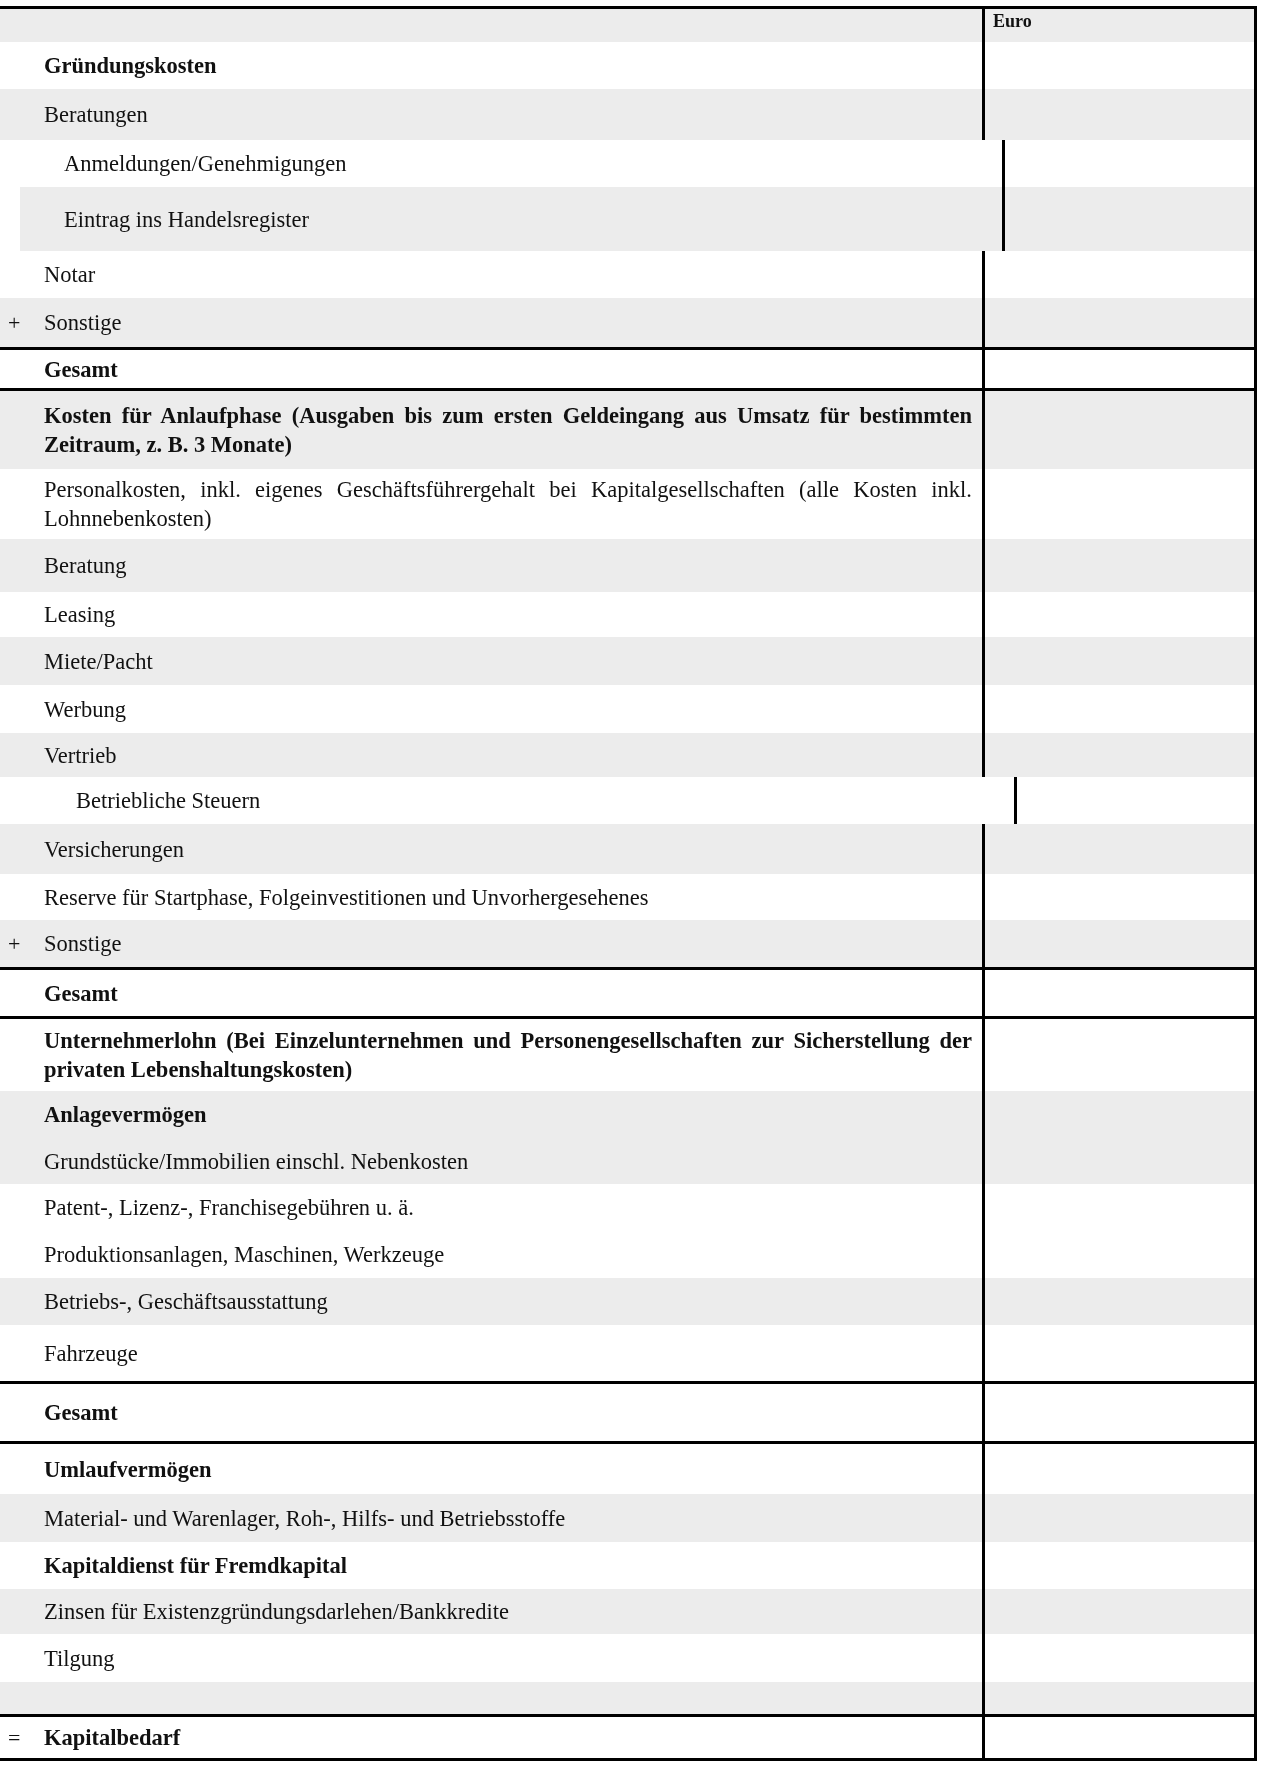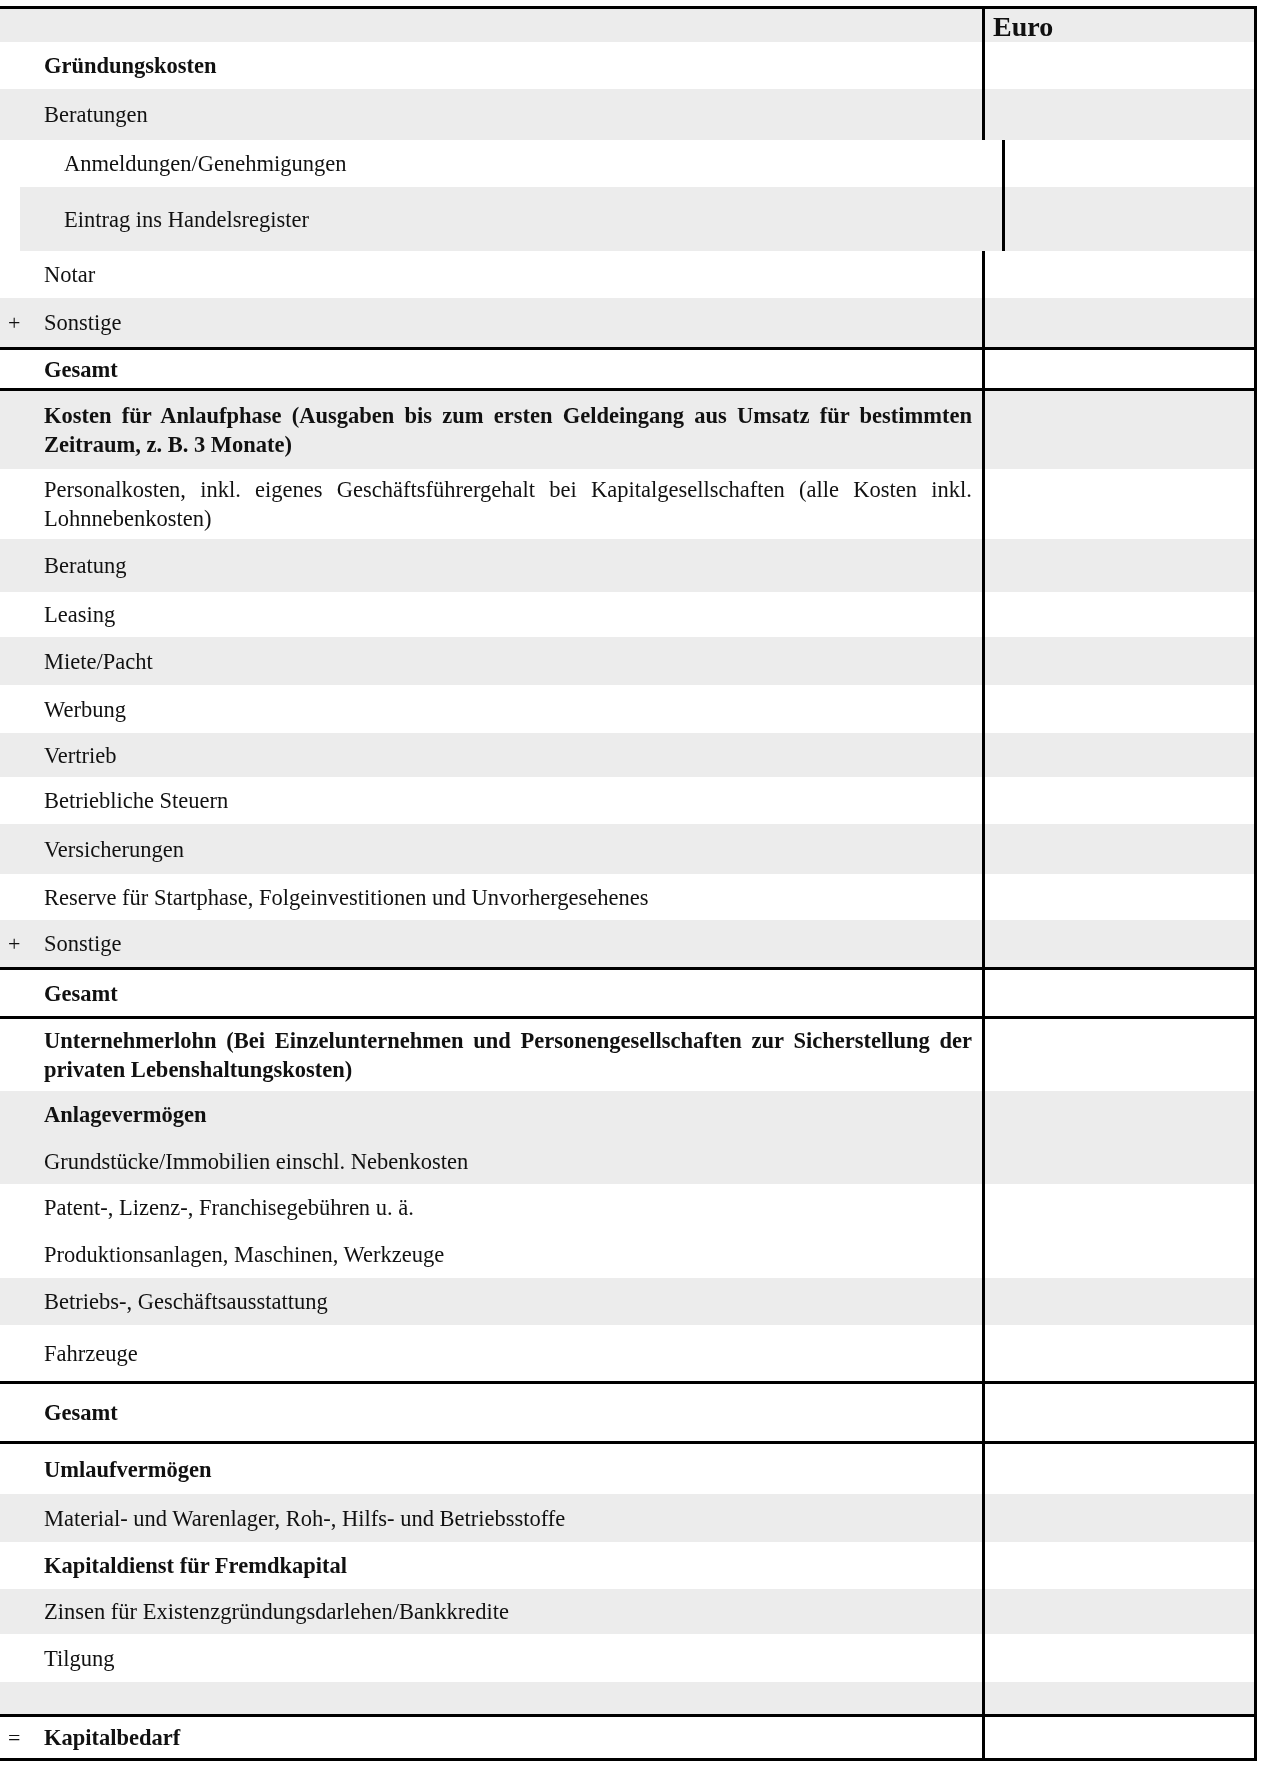--- a/index.html
+++ b/index.html
@@ -9,21 +9,21 @@
              border-top: 3px solid #000; border-bottom: 3px solid #000; }
     .row { position: relative; display: flex; box-sizing: border-box; }
     .row.grey .c-prefix, .row.grey .c-label, .row.grey .c-euro { background: #ececec; }
     .row.sep-top { border-top: 3px solid #000; }
     .c-prefix { width: 34px; flex: 0 0 34px; box-sizing: border-box; font-size: 22px;
                 padding-left: 8px; display: flex; align-items: center; }
     .c-label { width: 948px; flex: 0 0 948px; box-sizing: border-box; padding: 0 10px 0 10px;
                font-size: 22.5px; line-height: 29px; display: flex; align-items: center;
                text-align: justify; }
     .c-euro { flex: 1 1 auto; box-sizing: border-box; border-left: 3px solid #000;
-              border-right: 3px solid #000; font-size: 28px; font-weight: bold;
+              border-right: 3px solid #000; font-size: 18px; font-weight: bold;
               padding-left: 8px; display: flex; align-items: flex-start; padding-top: 2px; }
     .bold { font-weight: bold; }
   </style>
 </head>
 <body>
 
 <div class="table">
   <div class="row grey" style="height:33px">
     <div class="c-prefix"></div>
     <div class="c-label"></div>
@@ -93,21 +93,21 @@
       <div class="row" style="height: 48px;">
     <div class="c-prefix"></div>
     <div class="c-label">Werbung</div>
     <div class="c-euro"></div>
   </div>
       <div class="row grey" style="height: 44px;">
     <div class="c-prefix"></div>
     <div class="c-label">Vertrieb</div>
     <div class="c-euro"></div>
   </div>
-      <div class="row" style="height: 47px;">
+      <div class="row" style="height: 47px; padding-left: 32px;">
     <div class="c-prefix"></div>
     <div class="c-label">Betriebliche Steuern</div>
     <div class="c-euro"></div>
   </div>
       <div class="row grey" style="height: 50px;">
     <div class="c-prefix"></div>
     <div class="c-label">Versicherungen</div>
     <div class="c-euro"></div>
   </div>
       <div class="row" style="height: 46px;">

